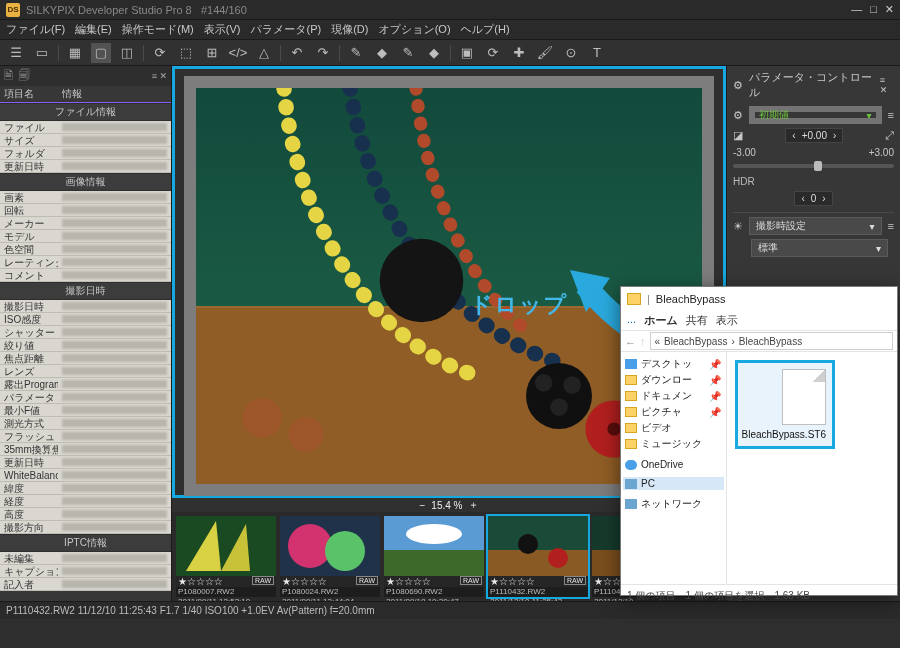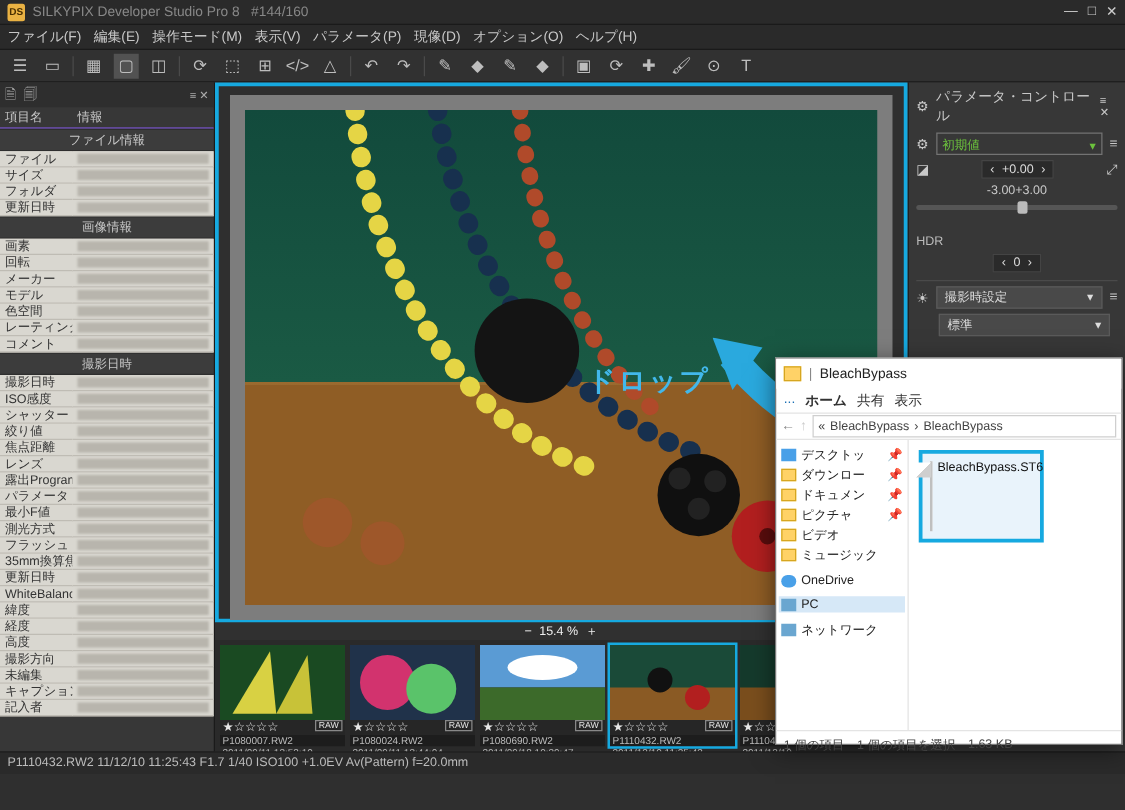--- a/index.html
+++ b/index.html
@@ -38,25 +38,25 @@
   .thumbs{height:108px;background:#2a2a2a;display:flex;padding:4px;gap:4px;overflow:hidden}
   .thumb{width:100px;display:flex;flex-direction:column;background:#1d1d1d}
   .thumb.sel{outline:2px solid #16a9e0}
   .tpic{height:60px;width:100%}
   .stars{color:#e6e6e6;font-size:10px;padding:0 2px;background:#262626}
   .tcap{font-size:8px;color:#bcbcbc;padding:0 2px;line-height:1.2}
   
   .right{width:174px;background:#373737;border-left:1px solid #1a1a1a;padding:4px 6px}
   .rtitle{display:flex;align-items:center;gap:6px;font-size:11px;color:#c8c8c8;margin-bottom:6px}
   .rrow{display:flex;align-items:center;gap:6px;margin:4px 0}
-  .tasteSel{flex:1;height:18px;border:1px solid #737373;color:#6cc23d;padding:0 4px;font-size:10px;display:flex;align-items:flex-end}
+  .tasteSel{flex:1;height:18px;border:6px solid #737373;color:#6cc23d;padding:0 4px;font-size:10px;display:flex;align-items:center}
   .nbox{background:#2a2a2a;border:1px solid #444;color:#ddd;padding:1px 6px;font-size:10px;display:flex;align-items:center;gap:6px}
   .slider{height:4px;background:#555;border-radius:2px;margin:6px 0;position:relative}
   .slider::after{content:"";position:absolute;top:-3px;left:50%;width:8px;height:10px;background:#bbb;border-radius:2px}
-  .rsub{font-size:10px;color:#bbb;margin-top:20px}
+  .rsub{font-size:10px;color:#bbb;margin-top:8px}
   .rgrp{border-top:1px solid #4a4a4a;margin-top:6px;padding-top:4px}
   .sel2{background:#494949;color:#ddd;border:1px solid #5a5a5a;padding:1px 6px;font-size:10px;display:flex;align-items:center;flex:1;height:18px}
   
   .statusbar{height:18px;background:#2a2a2a;display:flex;align-items:center;padding:0 6px;color:#bbb;font-size:10px;border-top:1px solid #1a1a1a}
   
   .explorer{position:absolute;left:620px;top:286px;width:278px;height:310px;background:#fff;border:1px solid #7a7a7a;box-shadow:0 4px 18px rgba(0,0,0,.5);color:#222}
   .extitle{height:24px;display:flex;align-items:center;padding:0 6px;background:#fff;gap:6px}
   .extitle .fld{width:14px;height:12px;background:#ffd267;border:1px solid #d6a620}
   .exmenu{display:flex;gap:8px;padding:2px 6px;font-size:11px;color:#333}
   .exmenu span.b{font-weight:700}
@@ -65,21 +65,21 @@
   .exbody{display:flex;height:232px}
   .nav{width:106px;border-right:1px solid #e4e4e4;padding:4px 2px;overflow:hidden}
   .nav .item{display:flex;align-items:center;gap:4px;padding:1px 2px;font-size:10px;color:#222}
   .nav .item .ic{width:12px;height:10px;background:#ffd267;border:1px solid #d6a620}
   .nav .item .ic.star{background:#3a96dd;border:none;clip-path:polygon(50% 0,61% 35%,98% 35%,68% 57%,79% 91%,50% 70%,21% 91%,32% 57%,2% 35%,39% 35%)}
   .nav .item .ic.blue{background:#49a0e8;border:none}
   .nav .item .ic.pc{background:#6aa6d0;border:none}
   .nav .item.sel{background:#d6e8f7}
   .nav .pin{margin-left:auto;color:#888}
   .filearea{flex:1;padding:8px;position:relative}
-  .file{width:100px;border:3px solid #16a9e0;padding:6px;display:flex;flex-direction:row;align-items:flex-start;gap:4px;background:#e9f3fb}
+  .file{width:100px;border:3px solid #16a9e0;padding:6px;display:flex;flex-direction:column;align-items:flex-end;gap:4px;background:#e9f3fb}
   .fileico{width:44px;height:56px;background:#fff;border:1px solid #bfbfbf;position:relative}
   .fileico::before{content:"";position:absolute;right:0;top:0;width:12px;height:12px;background:linear-gradient(135deg,#fff 50%,#cfcfcf 50%)}
   .filename{font-size:10px;color:#111;text-align:center}
   .exstatus{height:22px;border-top:1px solid #e4e4e4;display:flex;align-items:center;padding:0 6px;font-size:10px;color:#444;gap:10px}
   
   .droparrow{position:absolute;left:570px;top:270px;width:170px;height:110px;pointer-events:none}
   .droptext{position:absolute;left:470px;top:290px;font-size:22px;font-weight:700;color:#42b8eb;letter-spacing:2px}
 </style>
 </head>
 <body>
@@ -262,20 +262,21 @@
           <div class="c2"></div>
         </div>
         <div class="row">
           <div class="c1">高度</div>
           <div class="c2"></div>
         </div>
         <div class="row">
           <div class="c1">撮影方向</div>
           <div class="c2"></div>
         </div>
+        <div class="grp">IPTC情報</div>
         <div class="row">
           <div class="c1">未編集</div>
           <div class="c2"></div>
         </div>
         <div class="row">
           <div class="c1">キャプション</div>
           <div class="c2"></div>
         </div>
         <div class="row">
           <div class="c1">記入者</div>
@@ -399,21 +400,21 @@
     </div>
     <div class="rrow">
       <span>◪</span>
       <div class="nbox" style="margin:0 auto">
           <span>‹</span>
           <span>+0.00</span>
           <span>›</span>
         </div>
       <span>⤢</span>
     </div>
-    <div style="display:flex;justify-content:center;font-size:10px">
+    <div style="display:flex;justify-content:space-between;font-size:10px">
         <span>-3.00</span>
         <span>+3.00</span>
       </div>
     <div class="slider"></div>
     <div class="rsub">HDR</div>
     <div class="rrow" style="justify-content:center">
         <div class="nbox">
           <span>‹</span>
           <span>0</span>
           <span>›</span>

